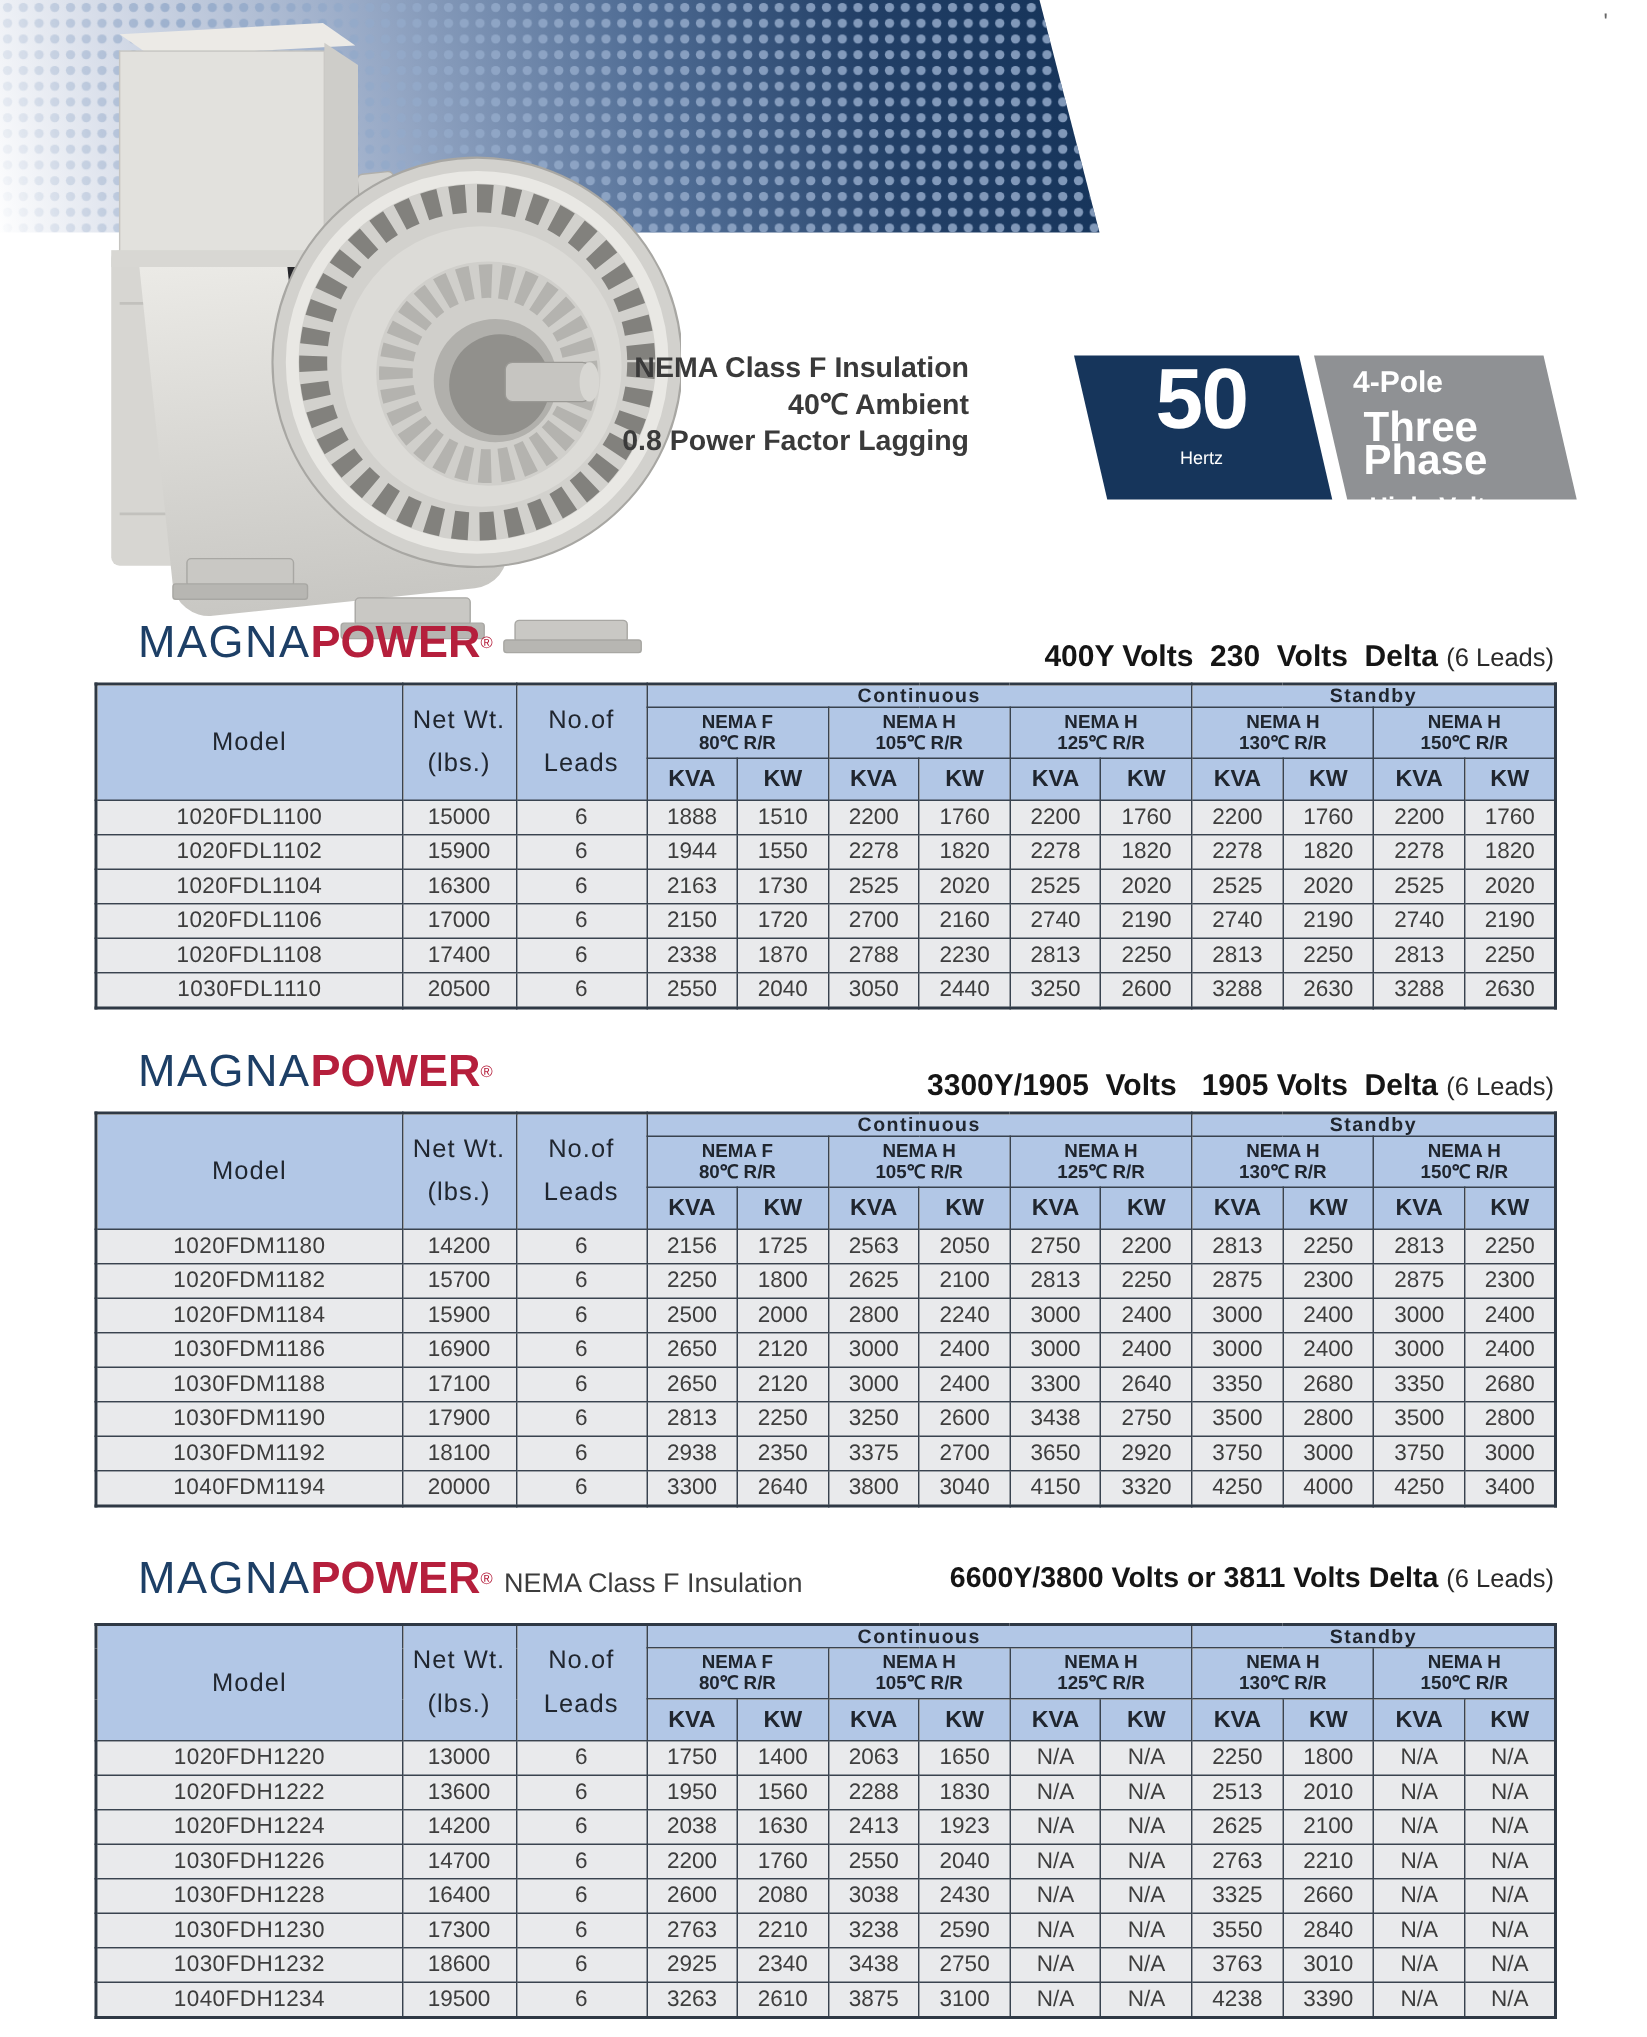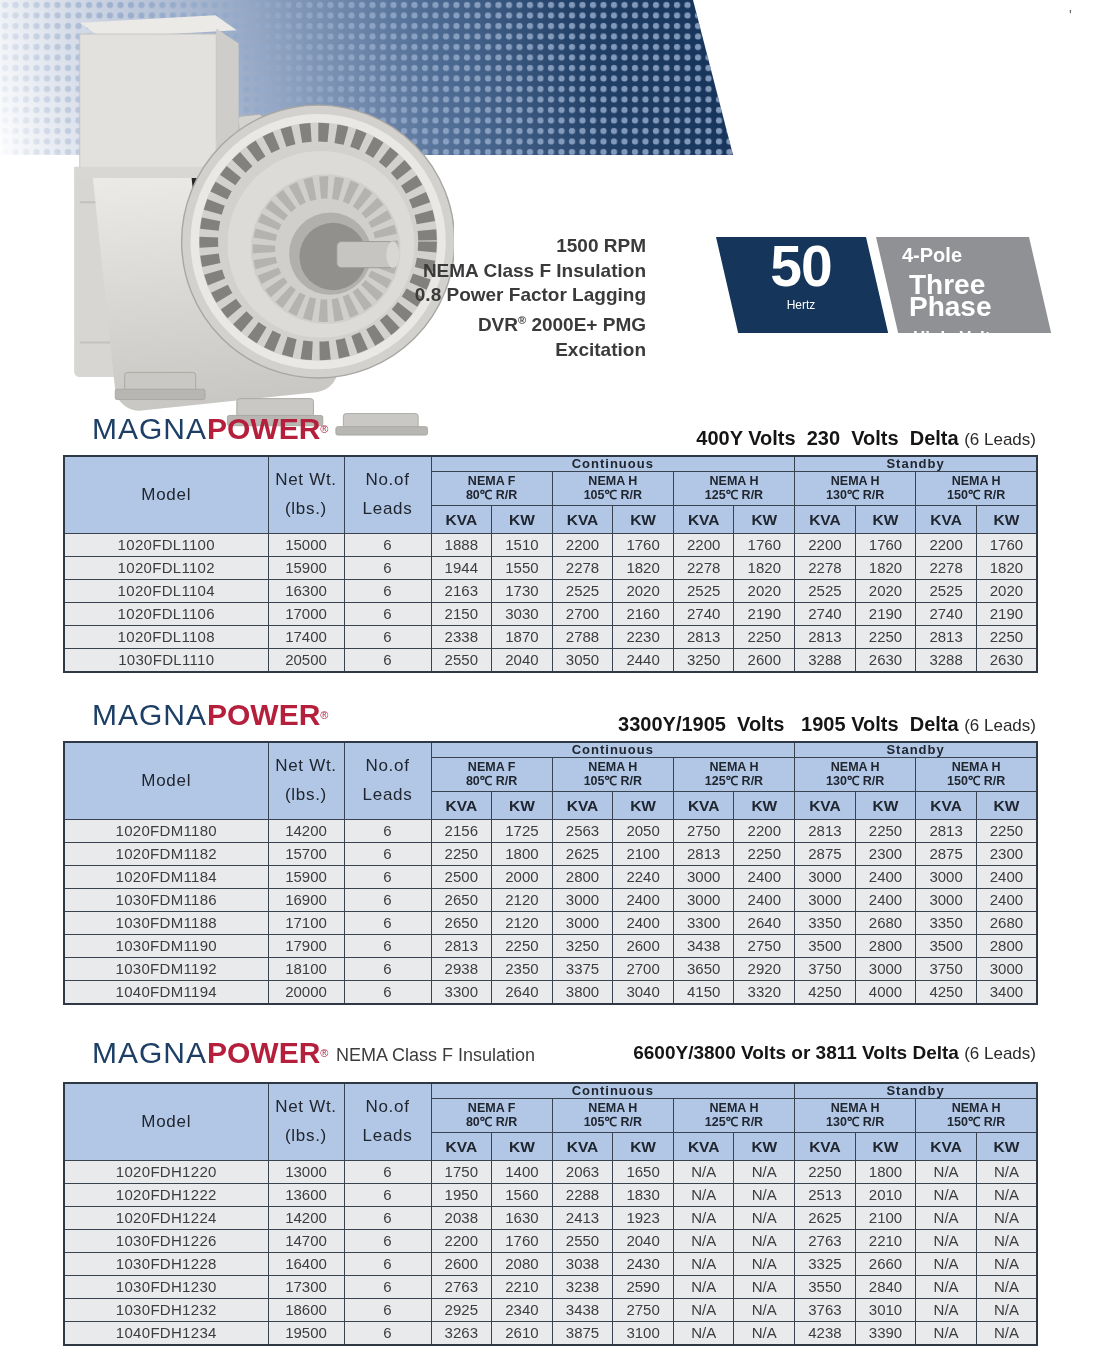--- a/index.html
+++ b/index.html
@@ -129,24 +129,23 @@
         <rect x="118" y="392" width="76" height="20" rx="3"></rect>
         <rect x="108" y="410" width="96" height="11" rx="2" fill="#b7b6b2"></rect>
         <rect x="238" y="420" width="82" height="20" rx="3"></rect>
         <rect x="228" y="438" width="102" height="11" rx="2" fill="#b7b6b2"></rect>
         <rect x="352" y="436" width="80" height="16" rx="3"></rect>
         <rect x="344" y="450" width="98" height="9" rx="2" fill="#b7b6b2"></rect>
       </g>
     </svg>
 
     <div class="specs">
-      <div>1500 RPM</div>
       <div>NEMA Class F Insulation</div>
+      <div>40℃ Ambient</div>
       <div>0.8 Power Factor Lagging</div>
-      <div><span>DVR</span><sup>®</sup><span> 2000E+ PMG Excitation</span></div>
     </div>
 
     <div class="badges">
       <div class="badge-navy-bg"></div>
       <div class="badge-gray-bg"></div>
       <div class="hz-num">50</div>
       <div class="hz-label">Hertz</div>
       <div class="pole-lines">
         <div class="pole-l1">4-Pole</div>
         <div class="pole-l2">Three Phase</div>
@@ -253,21 +252,21 @@
             <td>2525</td>
             <td>2020</td>
             <td>2525</td>
             <td>2020</td>
           </tr>
           <tr>
             <td class="c-model">1020FDL1106</td>
             <td class="c-netwt">17000</td>
             <td>6</td>
             <td>2150</td>
-            <td>3030</td>
+            <td>1720</td>
             <td>2700</td>
             <td>2160</td>
             <td>2740</td>
             <td>2190</td>
             <td>2740</td>
             <td>2190</td>
             <td>2740</td>
             <td>2190</td>
           </tr>
           <tr>

